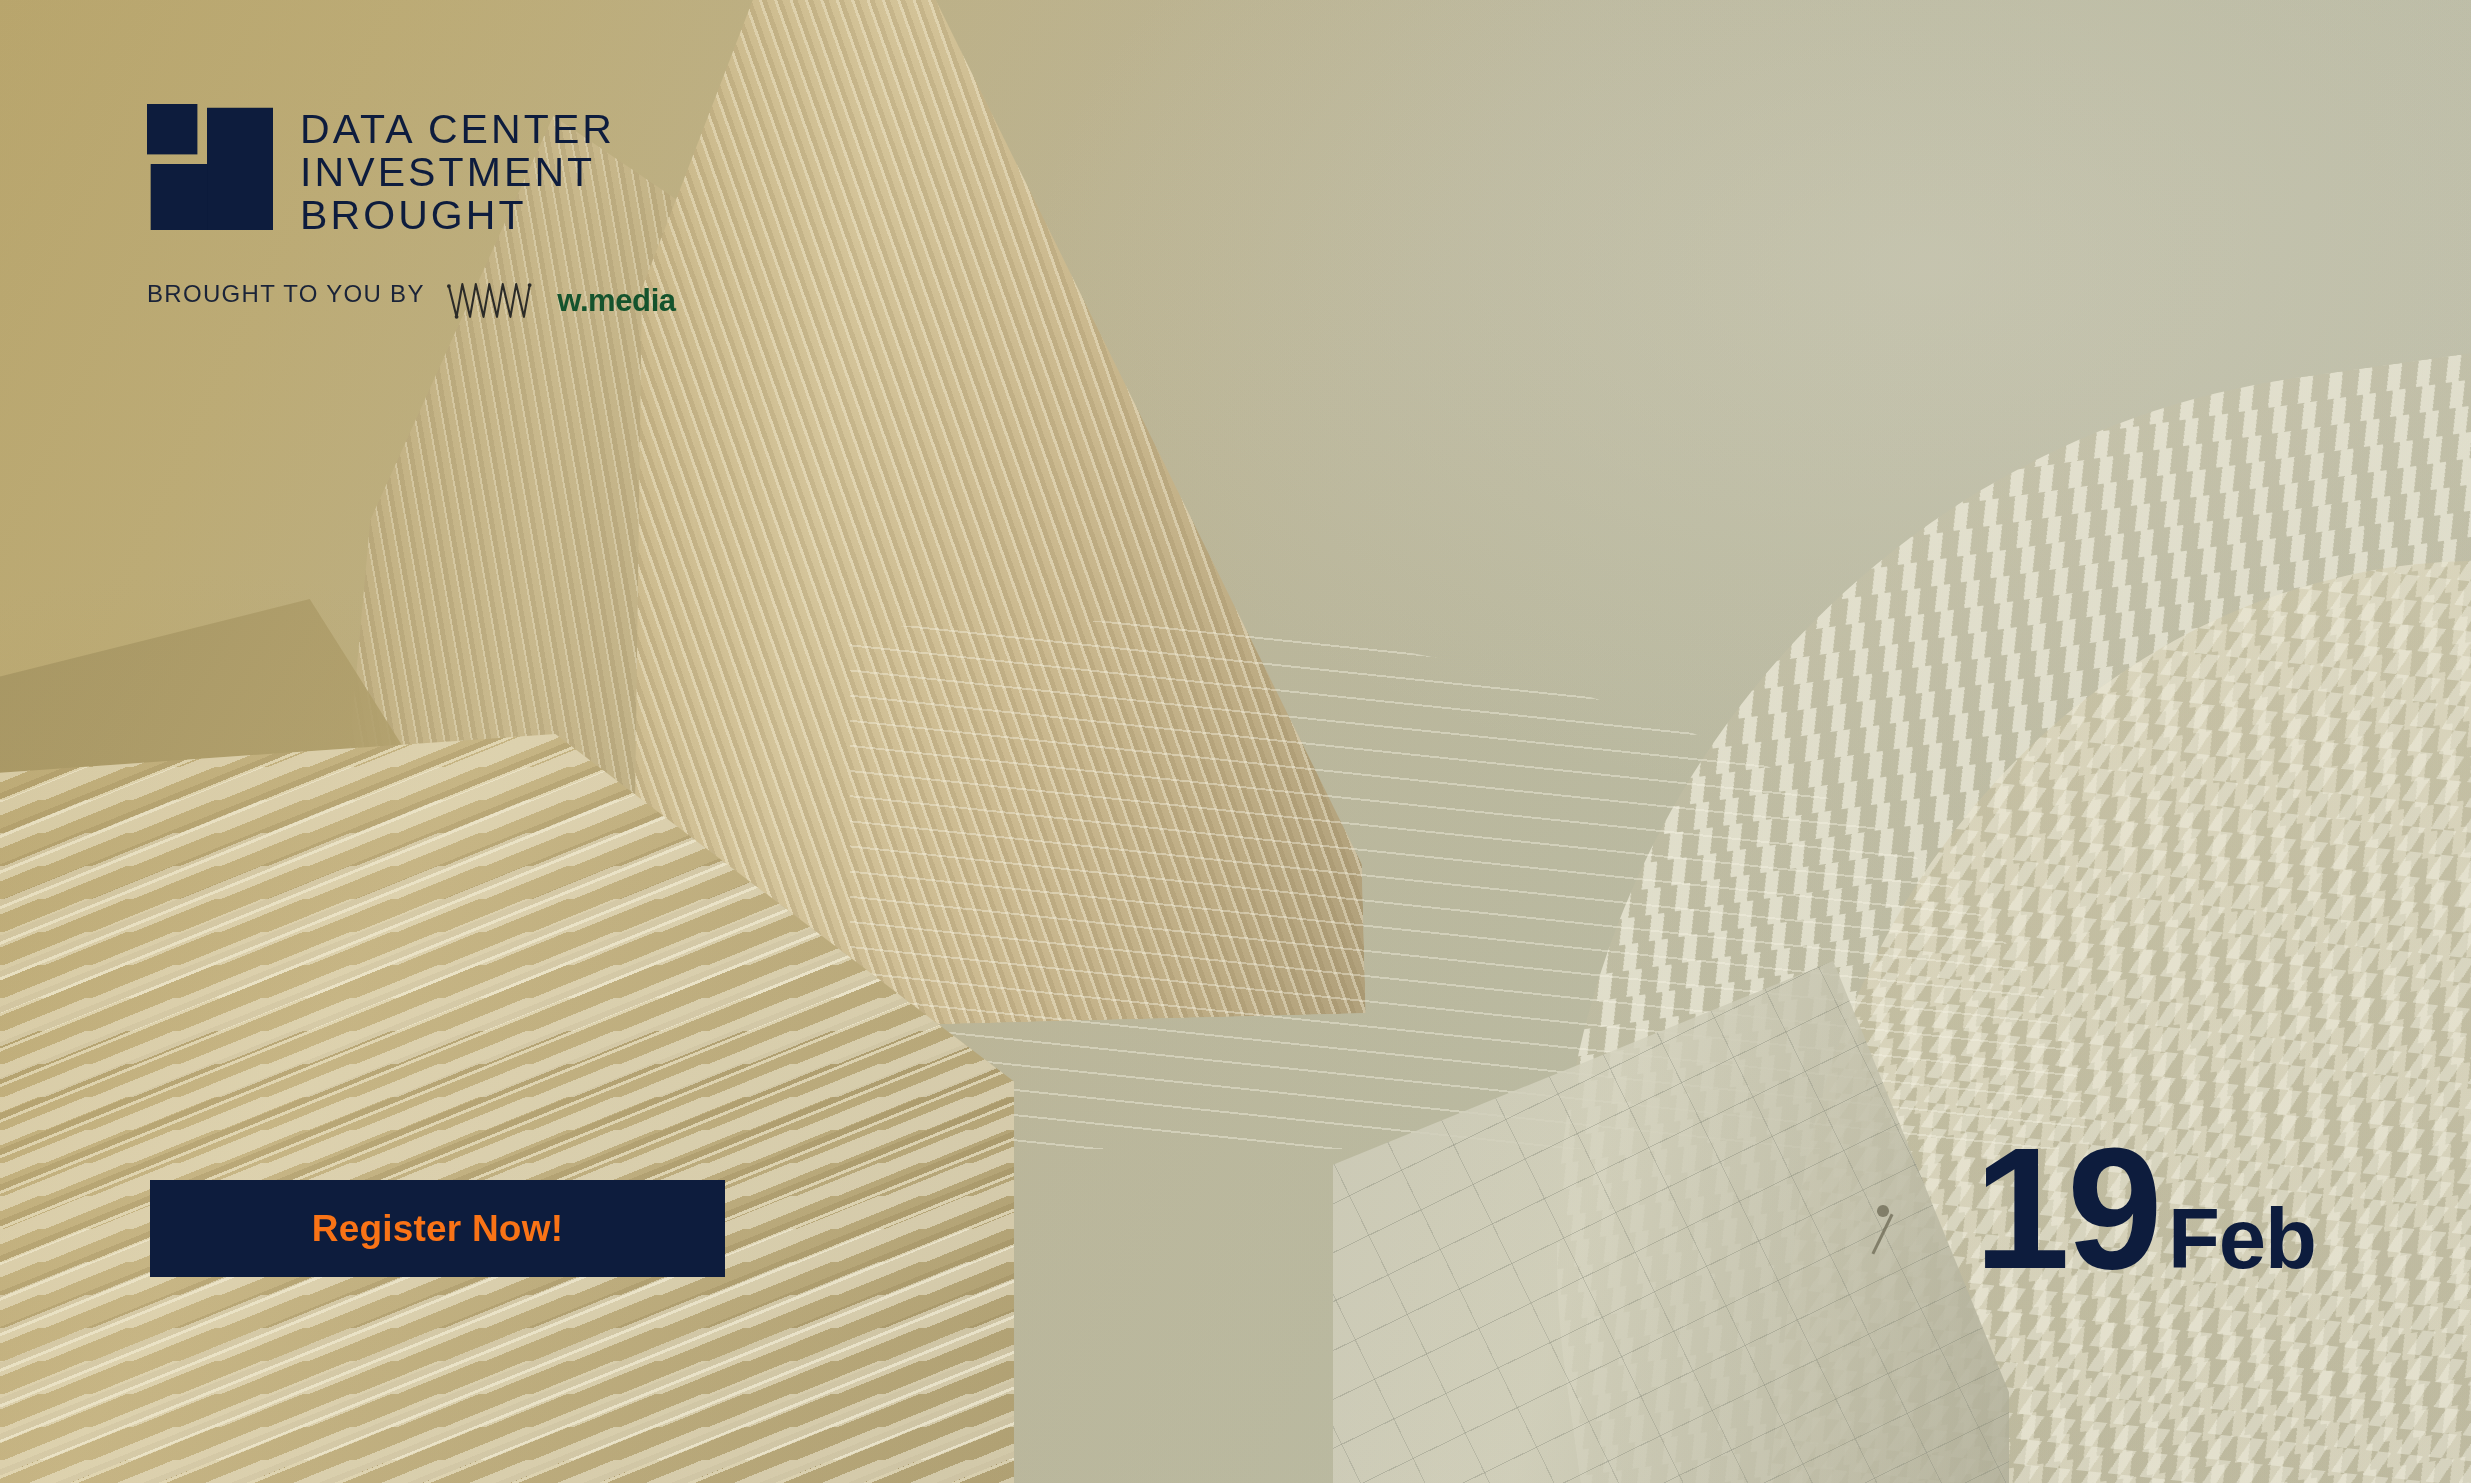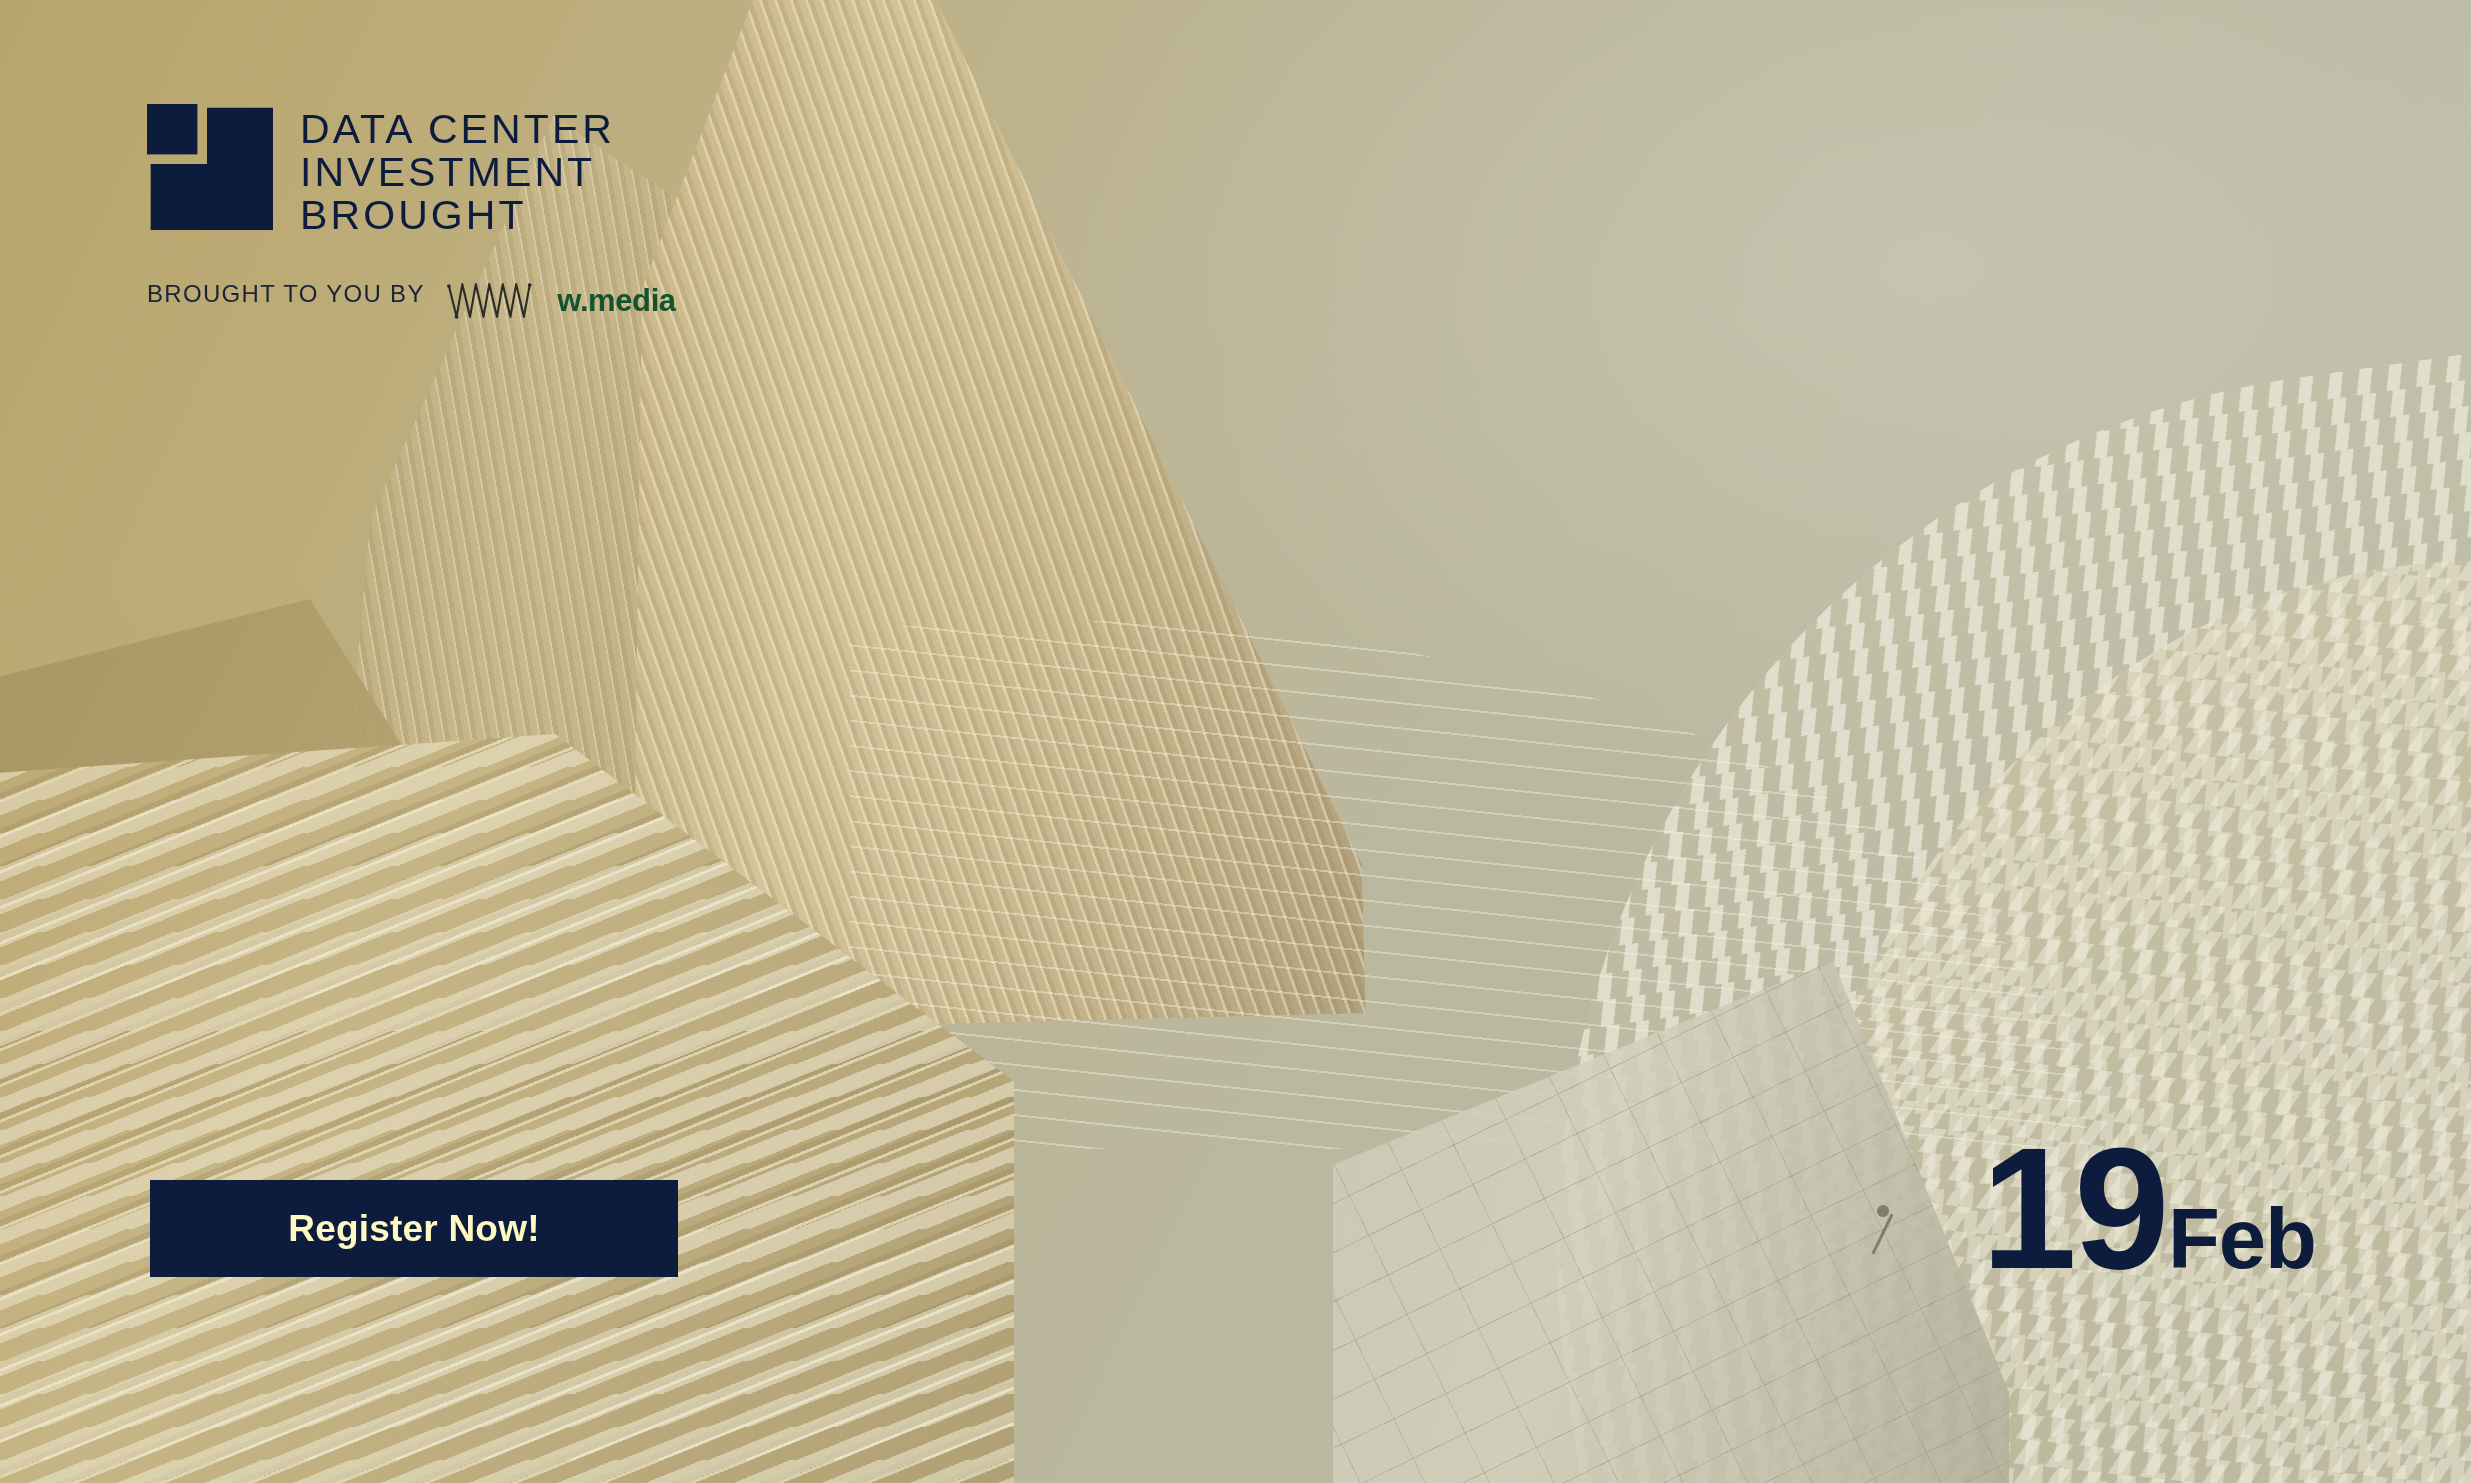--- a/index.html
+++ b/index.html
@@ -209,35 +209,35 @@
 
   
   #subhead {
     position:absolute; left:147px; top:797px; width:1757px;
     color:#17243f; font-size:36px; line-height:50px; font-weight:400;
     letter-spacing:-0.1px;
   }
 
   
   #cta {
-    position:absolute; left:150px; top:1180px; width:528px; height:97px;
-    background:#0d1c3d; color:#fef9c3;
+    position:absolute; left:150px; top:1180px; width:575px; height:97px;
+    background:#0d1c3d; color:#f97316;
     display:flex; align-items:center; justify-content:center;
     font-size:37px; font-weight:700; letter-spacing:0.2px;
     cursor:pointer; border:none;
     font-family:"Liberation Sans","DejaVu Sans",sans-serif;
   }
 
   
   #date-block {
     position:absolute; right:156px; bottom:172px;
     display:flex; align-items:baseline; color:#0d1c3d;
   }
   #date-day   { font-size:172px; font-weight:700; line-height:145px; letter-spacing:-2.9px; }
-  #date-month { font-size:85px;  font-weight:700; line-height:145px; letter-spacing:-1px; margin-left:1px; }
+  #date-month { font-size:85px;  font-weight:700; line-height:145px; letter-spacing:-1px; margin-left:8px; }
 </style>
 </head>
 <body>
 
 <div id="banner">
 
   <div class="bg-layer bg-sky"></div>
   <div class="bg-layer bg-sky-glow"></div>
   <div class="tower-left"></div>
   <div class="tower-left-bands"></div>

